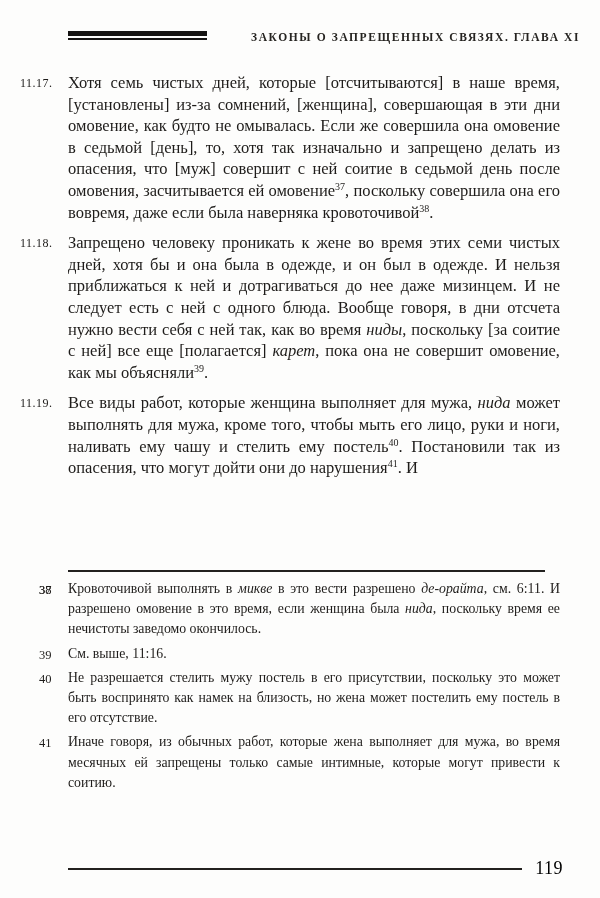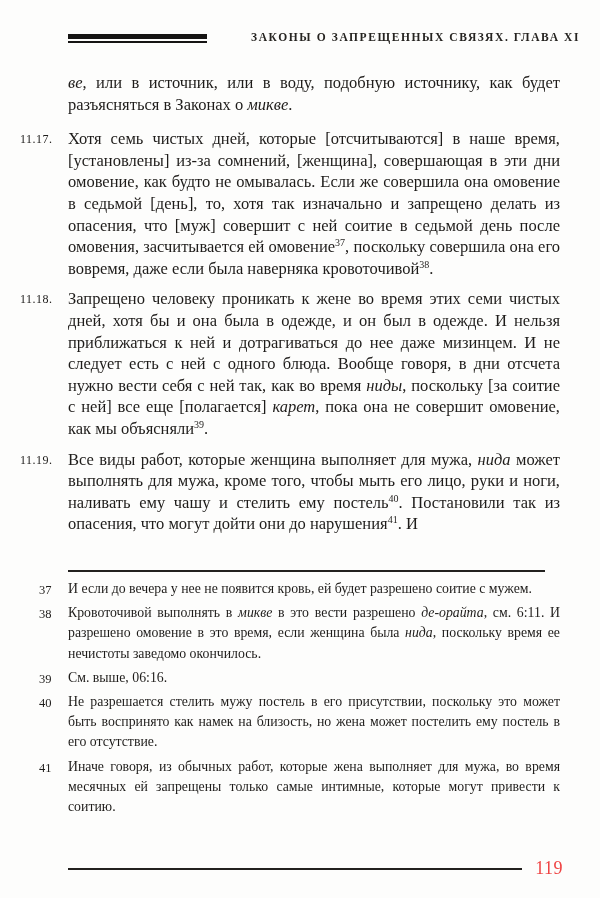--- a/index.html
+++ b/index.html
@@ -12,21 +12,21 @@
     position: relative;
     width: 600px; height: 898px;
     background: #fdfdfc;
     color: #1e1c1a;
     overflow: hidden;
   }
   
   .header {
     position: absolute;
     left: 68px; top: 31px; width: 512px;
-    display: flex; align-items: flex-end;
+    display: flex; align-items: flex-start;
   }
   .headbar {
     width: 139px; height: 2px;
     border-top: 5px solid #151413;
     border-bottom: 2px solid #151413;
     flex: none;
     margin-right: 9px;
   }
   .header-title {
     flex: 1;
@@ -95,53 +95,52 @@
   }
   .footer-rule {
     flex: 1; height: 0;
     border-top: 2px solid #23211f;
     margin-right: 13px;
   }
   .page-number {
     font-size: 18px;
     letter-spacing: 0.5px;
     font-variant-numeric: oldstyle-nums;
-    color: #ef4444;
+    color: #000000;
   }
 </style>
 </head>
 <body>
 
 <div class="page">
 
   <div class="header">
     <div class="headbar"></div>
     <div class="header-title">ЗАКОНЫ О ЗАПРЕЩЕННЫХ СВЯЗЯХ. ГЛАВА XI</div>
   </div>
 
   <div class="content">
 
-    <p class="para intro"><span class="it">ве</span><span>, или в источник, или в воду, подобную источнику, как будет разъясняться в Законах о </span><span class="it">микве</span><span>.</span></p>
 
     <p class="para"><span class="pnum">11.17.</span><span>Хотя семь чистых дней, которые [отсчитываются] в наше время, [установлены] из-за сомнений, [женщина], совершающая в эти дни омовение, как будто не омывалась. Если же совершила она омовение в седьмой [день], то, хотя так изначально и запрещено делать из опасения, что [муж] совершит с ней соитие в седьмой день после омовения, засчитывается ей омовение</span><span class="fnref">37</span><span>, поскольку совершила она его вовремя, даже если была наверняка кровоточивой</span><span class="fnref">38</span><span>.</span></p>
 
     <p class="para"><span class="pnum">11.18.</span><span>Запрещено человеку проникать к жене во время этих семи чистых дней, хотя бы и она была в одежде, и он был в одежде. И нельзя приближаться к ней и дотрагиваться до нее даже мизинцем. И не следует есть с ней с одного блюда. Вообще говоря, в дни отсчета нужно вести себя с ней так, как во время </span><span class="it">ниды</span><span>, поскольку [за соитие с ней] все еще [полагается] </span><span class="it">карет</span><span>, пока она не совершит омовение, как мы объясняли</span><span class="fnref">39</span><span>.</span></p>
 
     <p class="para"><span class="pnum">11.19.</span><span>Все виды работ, которые женщина выполняет для мужа, </span><span class="it">нида</span><span> может выполнять для мужа, кроме того, чтобы мыть его лицо, руки и ноги, наливать ему чашу и стелить ему постель</span><span class="fnref">40</span><span>. Постановили так из опасения, что могут дойти они до нарушения</span><span class="fnref">41</span><span>. И</span></p>
 
   </div>
 
   <div class="footnotes">
     <div class="fn-separator"></div>
 
-    <div class="fn"><span class="fn-num">37</span><span>И если до вечера у нее не появится кровь, ей будет разрешено соитие с мужем.</span></div>
+    <div class="fn"><span class="fn-num">37</span></div>
 
     <div class="fn"><span class="fn-num">38</span><span>Кровоточивой выполнять в </span><span class="it">микве</span><span> в это вести разрешено </span><span class="it">де-орайта</span><span>, см. 6:11. И разрешено омовение в это время, если женщина была </span><span class="it">нида</span><span>, поскольку время ее нечистоты заведомо окончилось.</span></div>
 
-    <div class="fn"><span class="fn-num">39</span><span>См. выше, 06:16.</span></div>
+    <div class="fn"><span class="fn-num">39</span><span>См. выше, 11:16.</span></div>
 
     <div class="fn"><span class="fn-num">40</span><span>Не разрешается стелить мужу постель в его присутствии, поскольку это может быть воспринято как намек на близость, но жена может постелить ему постель в его отсутствие.</span></div>
 
     <div class="fn"><span class="fn-num">41</span><span>Иначе говоря, из обычных работ, которые жена выполняет для мужа, во время месячных ей запрещены только самые интимные, которые могут привести к соитию.</span></div>
   </div>
 
   <div class="footer">
     <div class="footer-rule"></div>
     <div class="page-number">119</div>
   </div>

